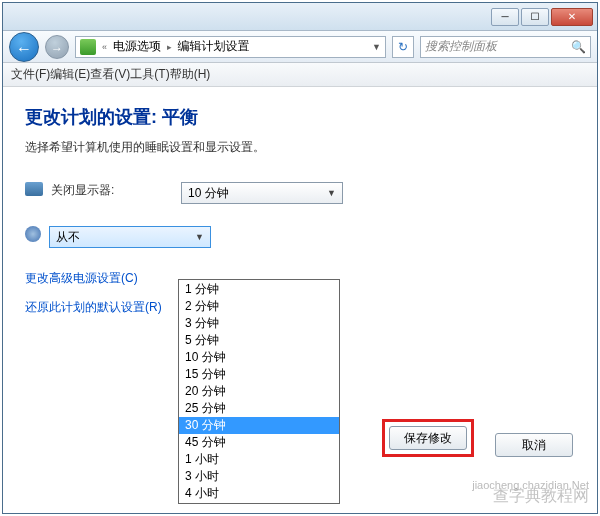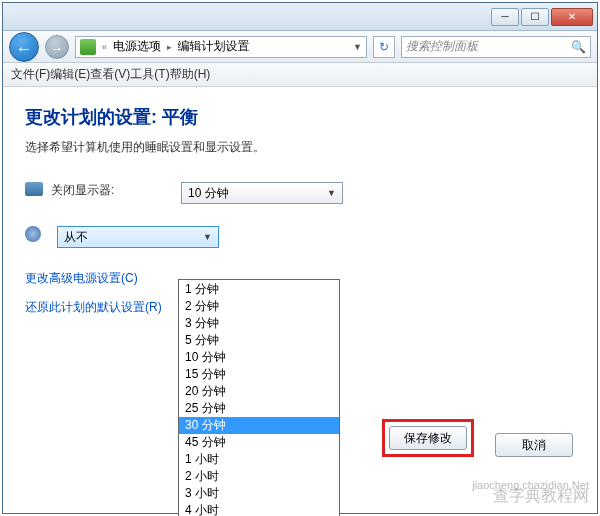--- a/index.html
+++ b/index.html
@@ -13,37 +13,37 @@
 
 .navbar { height: 32px; background: linear-gradient(#f8fbfe, #e4ecf4); border-bottom: 1px solid #c0c8d0; display: flex; align-items: center; padding: 0 6px; gap: 6px; }
 .nav-back { width: 30px; height: 30px; border-radius: 50%; background: radial-gradient(circle at 40% 30%, #5ab0f0, #1a70c0); border: 1px solid #2a6090; display: flex; align-items: center; justify-content: center; color: #fff; font-size: 16px; }
 .nav-fwd { width: 24px; height: 24px; border-radius: 50%; background: radial-gradient(circle at 40% 30%, #c0d0dc, #90a0b0); border: 1px solid #8898a8; display: flex; align-items: center; justify-content: center; color: #fff; font-size: 12px; }
 .addrbar { flex: 1; height: 22px; border: 1px solid #a0b0c0; background: #fff; display: flex; align-items: center; padding: 0 4px; gap: 6px; }
 .addr-icon { width: 16px; height: 16px; background: linear-gradient(#7aca5a,#3a9a2a); border-radius: 2px; }
 .addr-part { color: #000000; }
 .addr-sep { color: #666; font-size: 9px; }
 .addr-drop { margin-left: auto; color: #555; font-size: 9px; }
 .refresh { width: 22px; height: 22px; border: 1px solid #a0b0c0; background: #fff; display: flex; align-items: center; justify-content: center; color: #2a70c0; }
-.searchbar { width: 190px; height: 22px; border: 1px solid #a0b0c0; background: #fff; display: flex; align-items: center; padding: 0 4px; color: #888; font-style: italic; }
+.searchbar { width: 171px; height: 22px; border: 1px solid #a0b0c0; background: #fff; display: flex; align-items: center; padding: 0 4px; color: #888; font-style: italic; }
 .searchbar .mag { margin-left: auto; color: #666; font-style: normal; }
 
 .menubar { height: 24px; background: linear-gradient(#f8fafc,#eaeef2); border-bottom: 1px solid #d0d4d8; display: flex; align-items: center; padding: 0 8px; gap: 0; }
 .menubar span { color: #333; }
 
 .content { padding: 18px 22px; position: relative; }
 .page-title { color: #003399; font-size: 18px; font-weight: bold; margin-bottom: 10px; }
 .page-sub { color: #333; margin-bottom: 26px; }
 
 .settings-row { display: flex; margin-bottom: 22px; }
 .setting-icon { width: 18px; height: 14px; background: linear-gradient(#6aa0d0,#3a70a0); border-radius: 2px; margin-right: 8px; }
 .setting-icon.sleep { background: radial-gradient(circle,#a0c0e0,#4070b0); border-radius: 50%; width: 16px; height: 16px; }
 .setting-label { width: 130px; color: #333; }
 .combo { width: 162px; height: 22px; border: 1px solid #8a9aaa; background: linear-gradient(#fff,#eaeef2); display: flex; align-items: center; padding: 0 6px; position: relative; }
 .combo .arrow { margin-left: auto; color: #444; font-size: 9px; }
-.combo.open { border-color: #3a90e0; background: linear-gradient(#eaf4ff,#cfe8ff); margin-left: 8px; }
+.combo.open { border-color: #3a90e0; background: linear-gradient(#eaf4ff,#cfe8ff); }
 
 .link { color: #0050cc; margin-bottom: 12px; display: block; }
 
 .dropdown { position: absolute; left: 175px; top: 192px; width: 162px; border: 1px solid #666; background: #fff; z-index: 10; padding: 1px 0; }
 .dropdown .opt { padding: 1px 6px; font-size: 12px; line-height: 15px; }
 .dropdown .opt.selected { background: #3399ff; color: #fff; }
 
 .btn-row { position: absolute; right: 24px; top: 332px; display: flex; gap: 21px; align-items: flex-end; }
 .red-frame { border: 3px solid #e02020; padding: 4px; }
 .btn { width: 78px; height: 24px; border: 1px solid #8a9aaa; background: linear-gradient(#fdfdfd,#e4eaef); border-radius: 3px; display: flex; align-items: center; justify-content: center; }
@@ -117,21 +117,20 @@
         <div class="opt">2 分钟</div>
         <div class="opt">3 分钟</div>
         <div class="opt">5 分钟</div>
         <div class="opt">10 分钟</div>
         <div class="opt">15 分钟</div>
         <div class="opt">20 分钟</div>
         <div class="opt">25 分钟</div>
         <div class="opt selected">30 分钟</div>
         <div class="opt">45 分钟</div>
         <div class="opt">1 小时</div>
-        <div class="opt">2 小时</div>
         <div class="opt">3 小时</div>
         <div class="opt">4 小时</div>
       </div>
 
     <div class="btn-row">
       <div class="red-frame">
         <div class="btn">保存修改</div>
       </div>
       <div class="btn">取消</div>
     </div>

